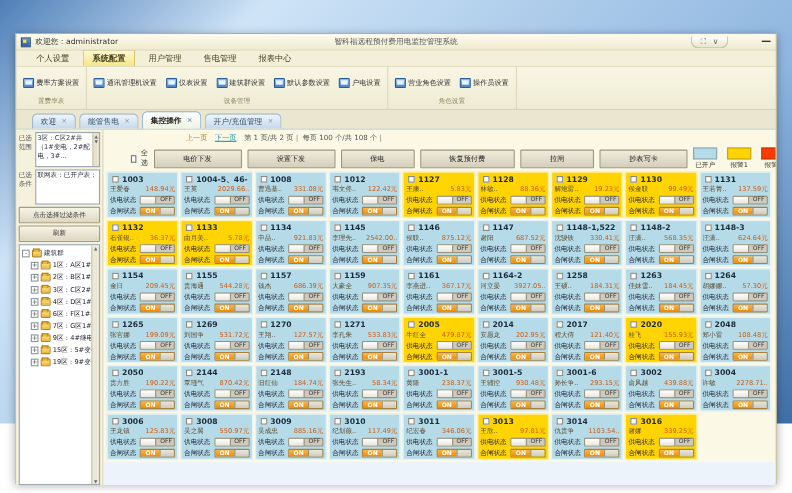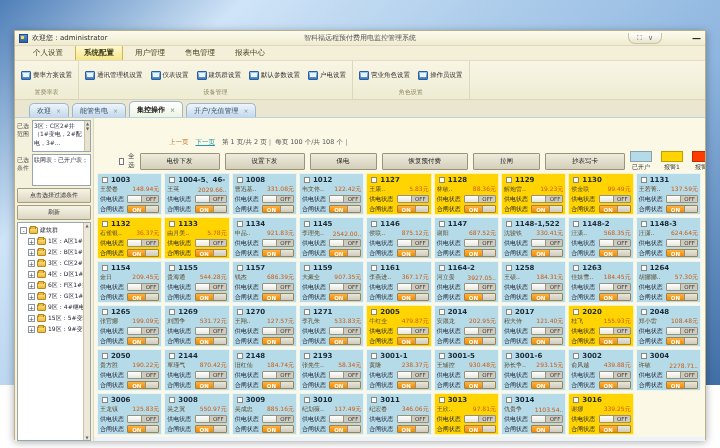--- a/index.html
+++ b/index.html
@@ -60,21 +60,21 @@
   .treepanel .vsb { position:absolute; right:0; top:0; bottom:0; width:7px; background:#ece9d8; border-left:1px solid #c9c4a8; }
   .treepanel .vsb::before { content:"▲"; display:block; font-size:4px; text-align:center; color:#667; }
   .treepanel .vsb::after { content:"▼"; display:block; font-size:4px; text-align:center; color:#667; position:absolute; bottom:0; left:0; right:0;}
   .tnode { display:flex; align-items:center; gap:2px; white-space:nowrap; height:11px; font-size:6px; color:#223; }
   .tnode.child { padding-left:8px; }
   .pm { width:7px; height:7px; border:1px solid #8a94a0; background:#fff; font-size:6px; line-height:5px; text-align:center; color:#445; flex:0 0 auto;}
   .folder { width:9px; height:7px; background:linear-gradient(#ffe28a,#edb83c); border:1px solid #b08820; border-radius:1px; position:relative; flex:0 0 auto;}
   .folder::before { content:""; position:absolute; top:-2px; left:0; width:4px; height:2px; background:#edb83c; border:1px solid #b08820; border-bottom:none; }
 
   
-  .main { flex:1; display:flex; flex-direction:column; padding:1px 4px 0 3px; overflow:hidden;margin-top:17px;}
+  .main { flex:1; display:flex; flex-direction:column; padding:1px 4px 0 3px; overflow:hidden;}
   .pagerow { height:13px; display:flex; align-items:center; gap:7px; font-size:6.5px; padding-left:72px; color:#444; }
   .plink-prev { color:#c07820; }
   .plink-next { color:#1f9aa8; text-decoration:underline; }
   .pageinfo { color:#555; }
 
   .controlrow { height:24px; display:flex; align-items:center; gap:5px; padding-left:22px; }
   .selwrap { display:flex; align-items:center; gap:2px; font-size:6.5px; color:#333;text-align:right; }
   .cbx { width:7px; height:7px; background:#fff; border:1px solid #777; }
   .tbtn { background:linear-gradient(#efecdd,#d4cfba); border:1px solid #9b947a; font-size:6.5px; color:#222; padding:3px 26px; border-radius:1px; white-space:nowrap; }
   .legend { margin-left:auto; display:flex; gap:9px; padding-right:26px; }

